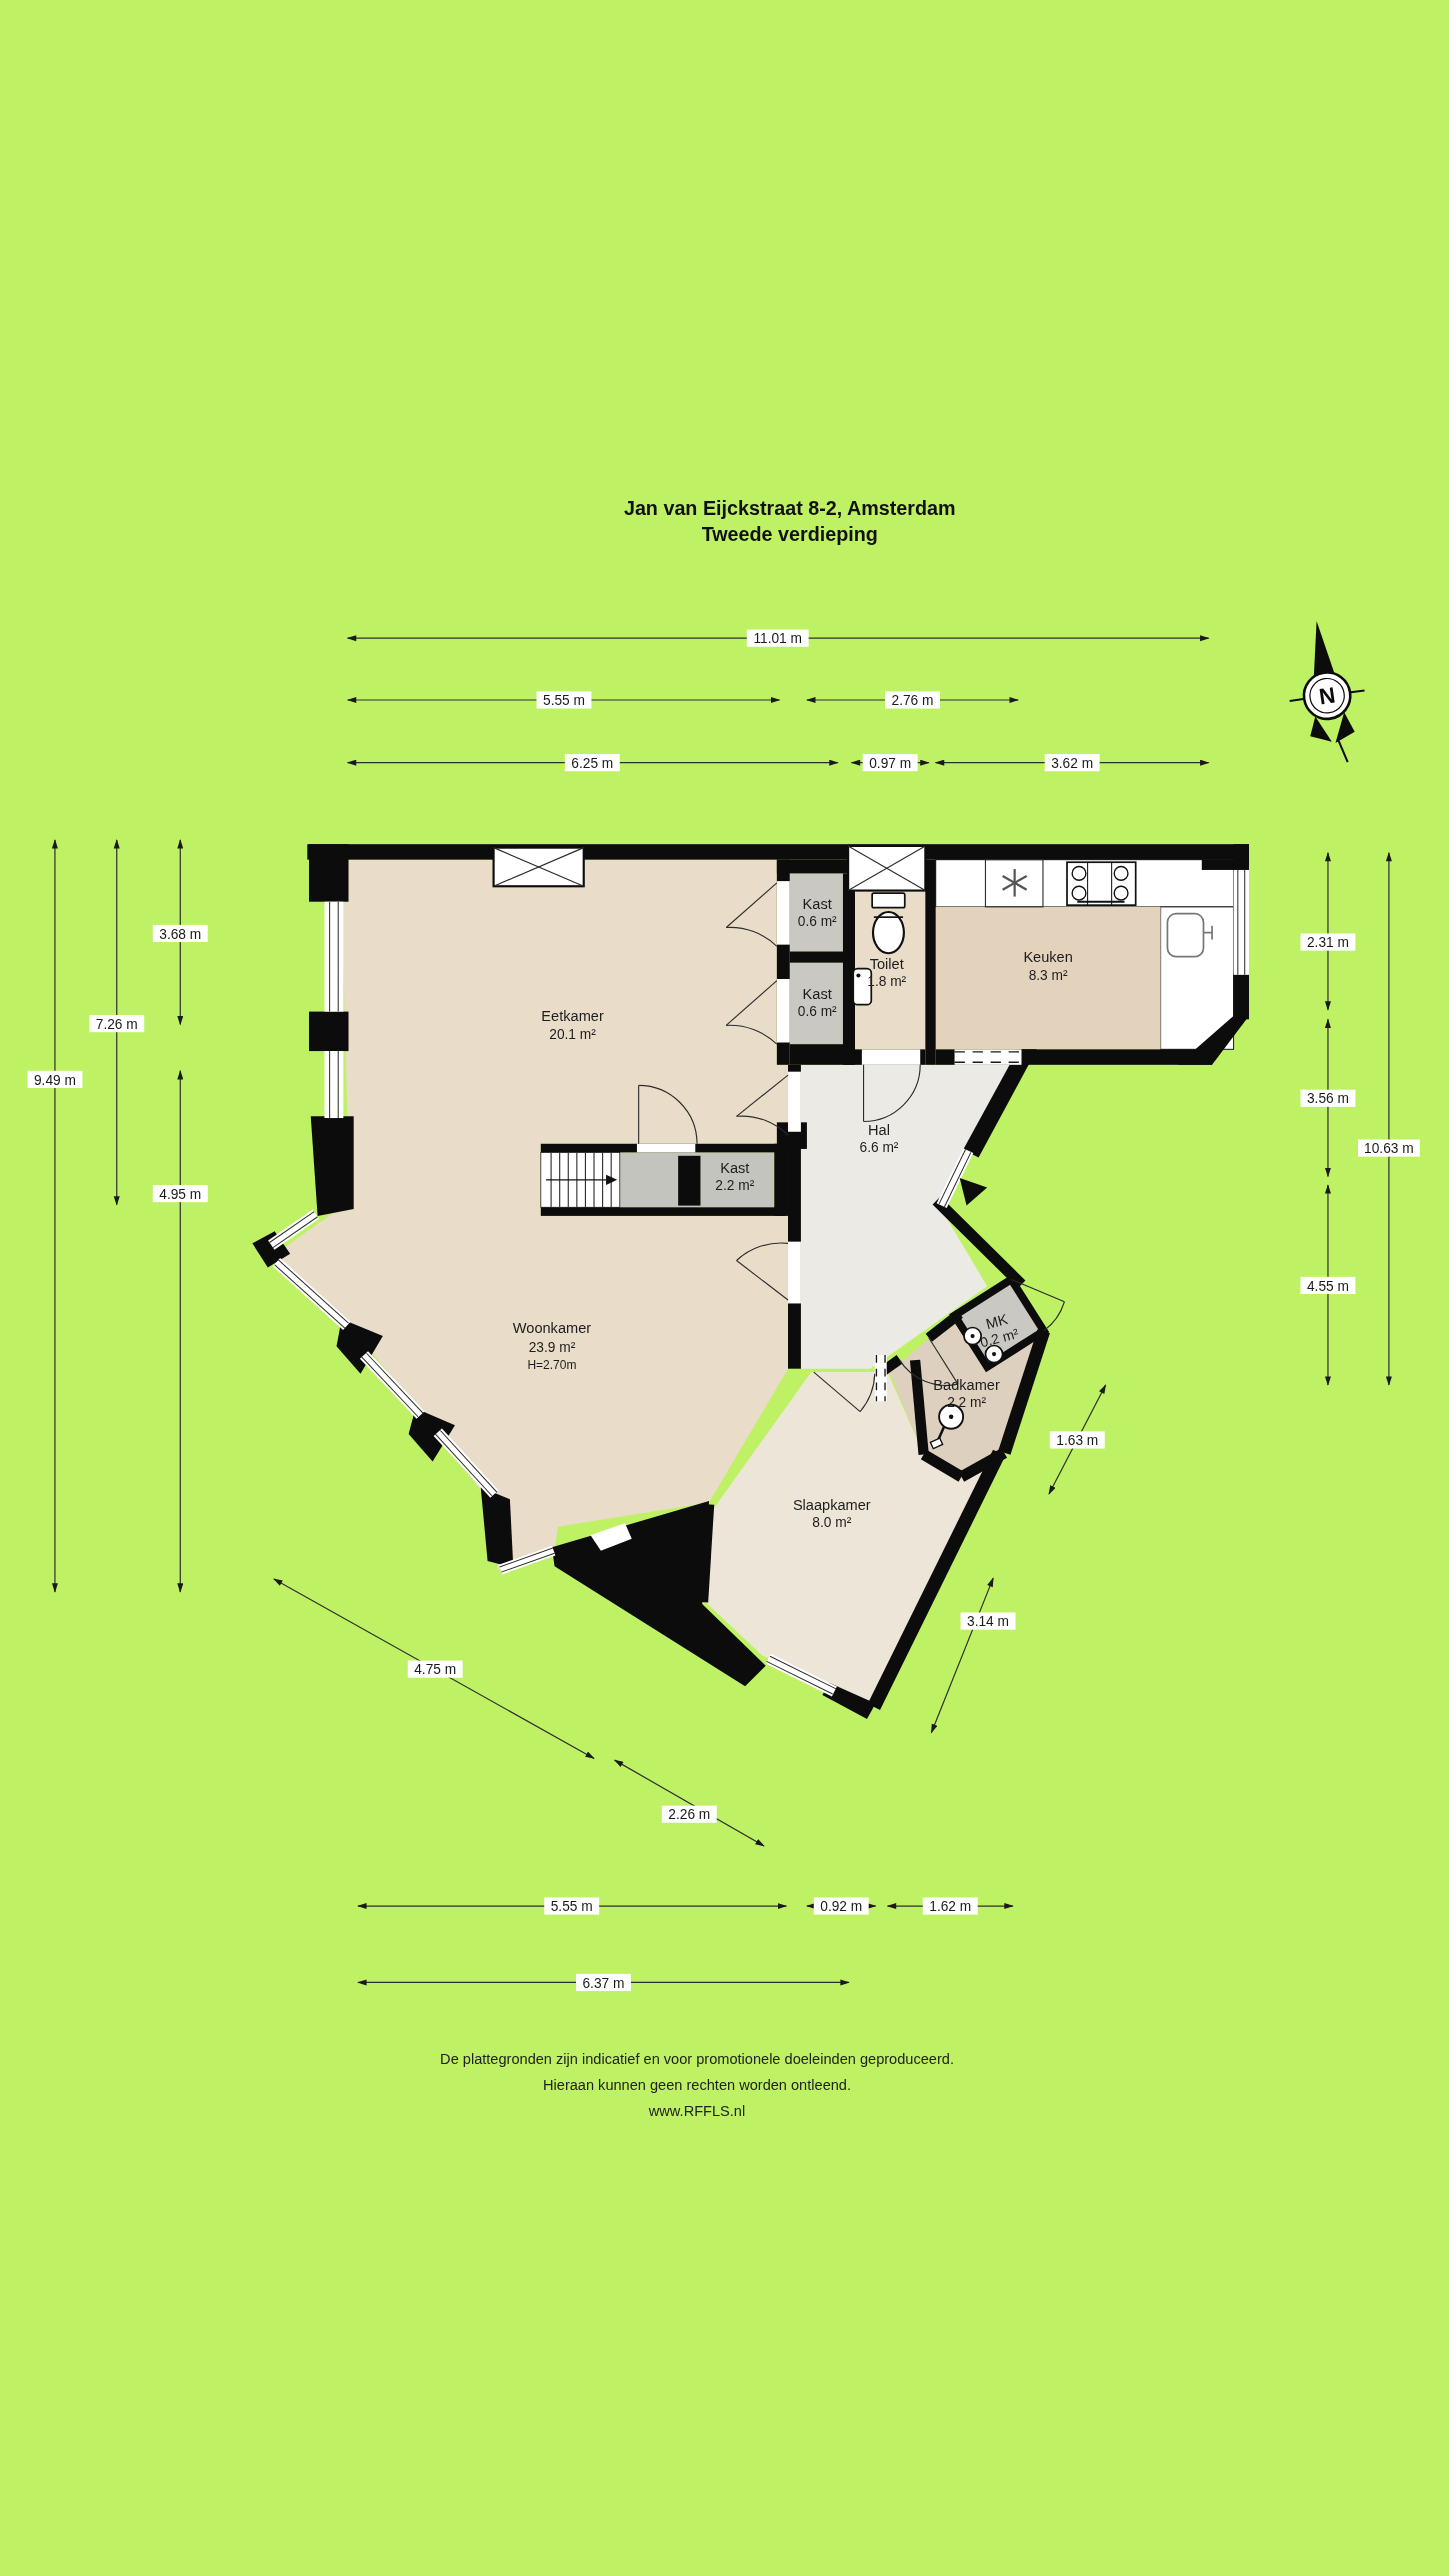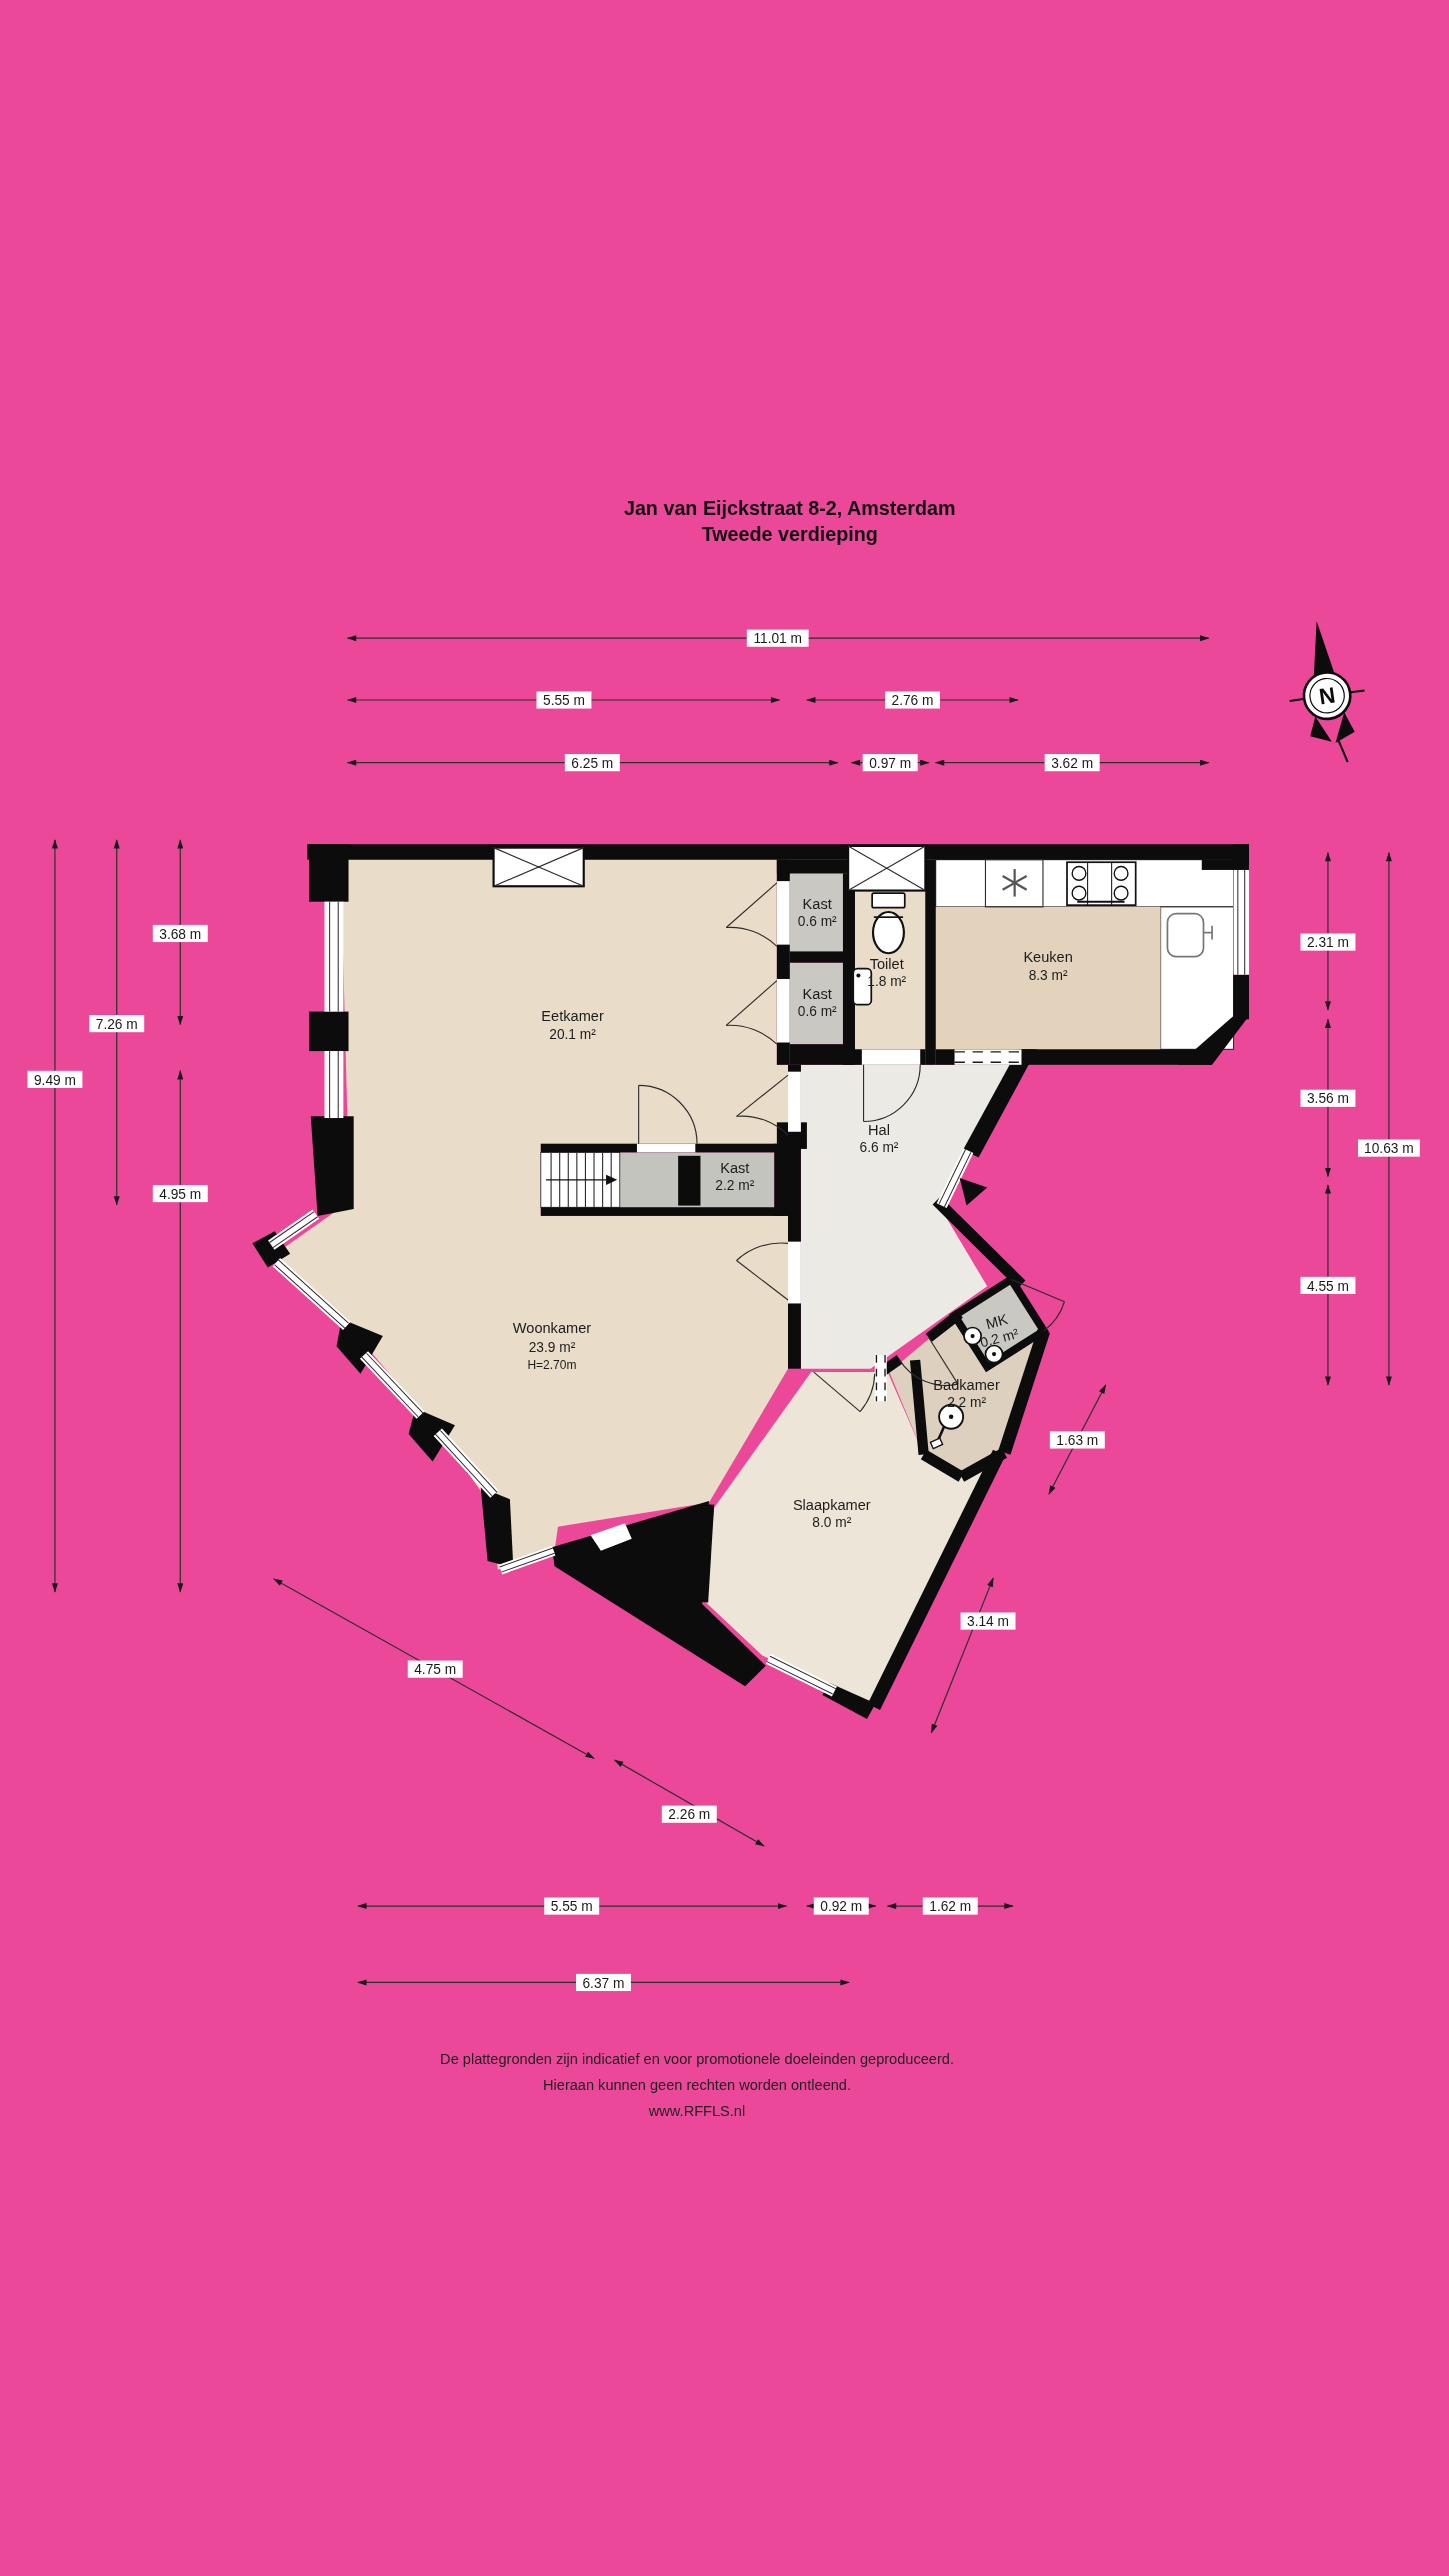--- a/index.html
+++ b/index.html
@@ -1,16 +1,16 @@
 <!DOCTYPE html>
 <html style="font-size:13.7px"><head>
 <meta charset="utf-8">
 <style>
   html,body{margin:0;padding:0;background:#ffffff;}
-  .canvas{position:relative;width:1449px;height:2576px;background:#ec4899;overflow:hidden;
+  .canvas{position:relative;width:1449px;height:2576px;background:#bef264;overflow:hidden;
           font-family:"Liberation Sans", sans-serif;}
   svg text{font-family:"Liberation Sans", sans-serif;}
   .room-name{font-size:17px;fill:#1d1d1d;text-anchor:middle;}
   .room-area{font-size:16px;fill:#1d1d1d;text-anchor:middle;}
   .room-h{font-size:14px;fill:#1d1d1d;text-anchor:middle;}
   .dim-lbl{font-size:16px;fill:#1a1a1a;text-anchor:middle;}
   .title-line{font-size:23px;font-weight:bold;fill:#111;text-anchor:middle;}
   .footer-line{font-size:17px;fill:#222;text-anchor:middle;}
   .hair{stroke:#2c2c2c;stroke-width:1.3;fill:none;}
   .wall{fill:#0c0c0c;}

